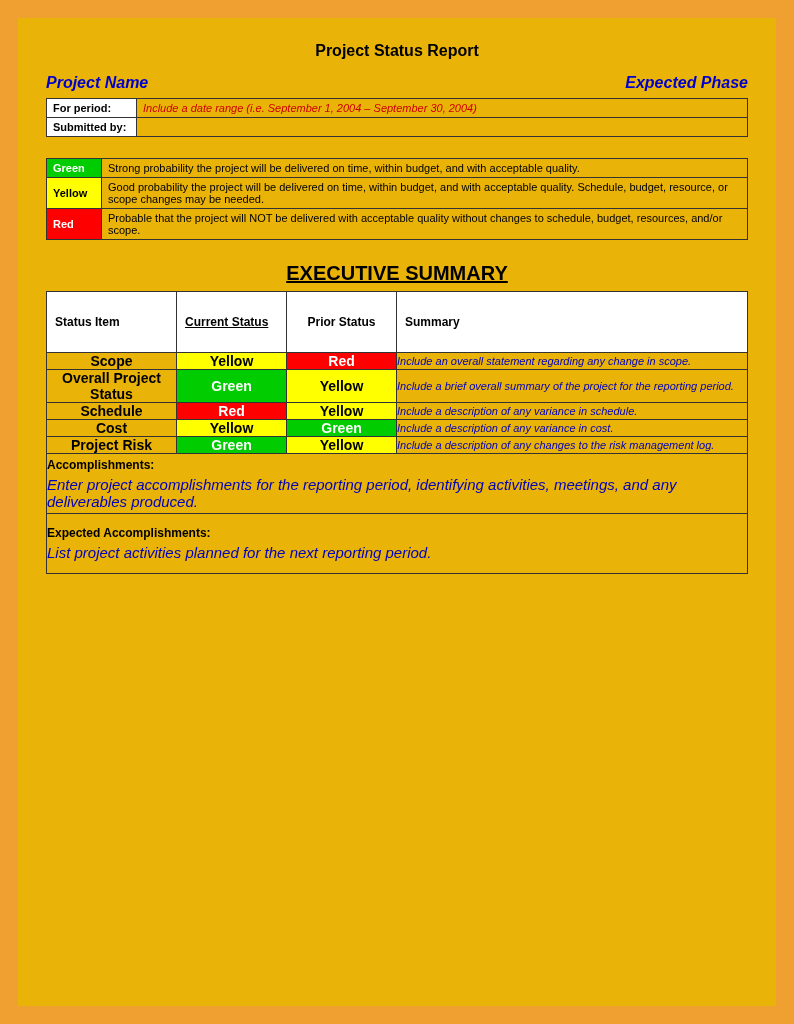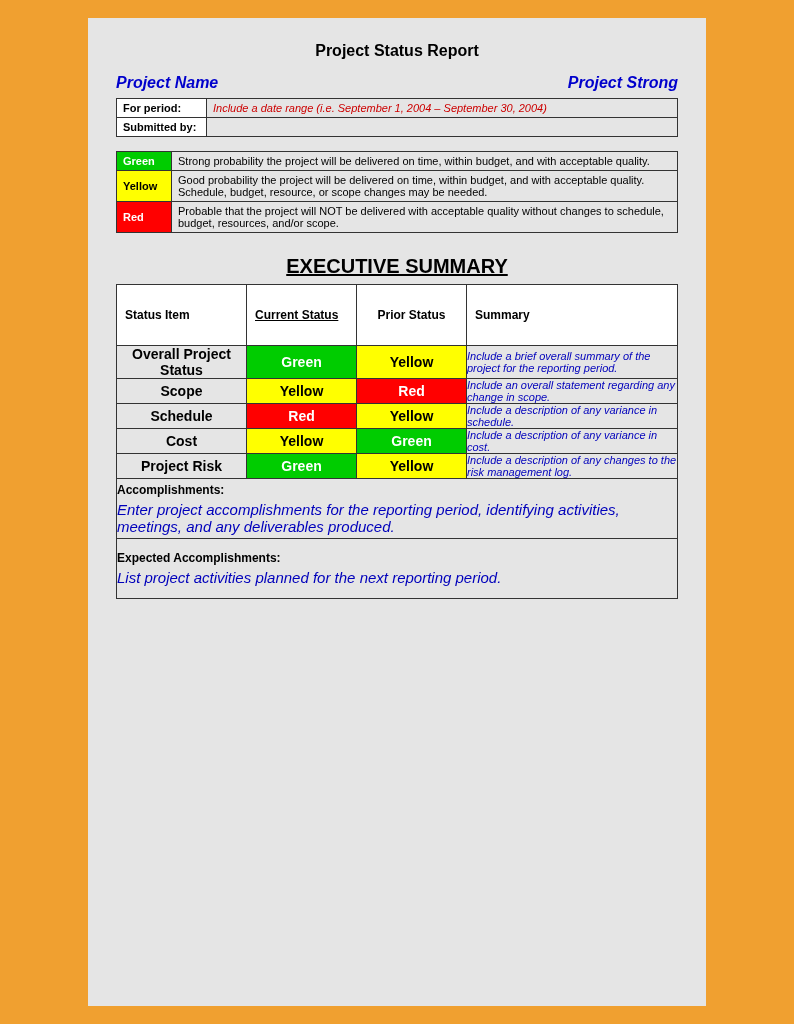--- a/index.html
+++ b/index.html
@@ -7,22 +7,22 @@
       background: #f0a030;
       font-family: Arial, sans-serif;
       width: 794px;
       min-height: 1024px;
       display: flex;
       align-items: center;
       justify-content: center;
       padding: 18px;
     }
     .page {
-      background: #e5e5e5;
-      width: 618px;
+      background: #eab308;
+      width: 758px;
       min-height: 988px;
       padding: 24px 28px;
     }
     .main-title {
       text-align: center;
       font-size: 16px;
       font-weight: bold;
       margin-bottom: 14px;
     }
     .header-row {
@@ -38,21 +38,21 @@
     }
     .project-phase-label {
       font-size: 16px;
       font-weight: bold;
       font-style: italic;
       color: #0000cc;
     }
     .info-table {
       width: 100%;
       border-collapse: collapse;
-      margin-bottom: 14px;
+      margin-bottom: 21px;
       font-size: 11px;
     }
     .info-table td {
       border: 1px solid #333;
       padding: 3px 6px;
     }
     .info-table .label-cell {
       font-weight: bold;
       width: 90px;
       background: white;
@@ -145,21 +145,21 @@
   </style>
 </head>
 <body>
 
 <div class="page">
 
   <div class="main-title">Project Status Report</div>
 
   <div class="header-row">
     <div class="project-name-label">Project Name</div>
-    <div class="project-phase-label">Project Strong</div>
+    <div class="project-phase-label">Expected Phase</div>
   </div>
 
   <table class="info-table">
     <tbody>
         <tr>
       <td class="label-cell">For period:</td>
       <td class="value-cell">Include a date range (i.e. September 1, 2004 – September 30, 2004)</td>
     </tr>
     <tr>
       <td class="label-cell">Submitted by:</td>
@@ -193,30 +193,30 @@
     <thead>
       <tr>
         <th>Status Item</th>
         <th style="text-align:left;text-decoration:underline;">Current Status</th>
         <th style="text-align:center;">Prior Status</th>
         <th>Summary</th>
       </tr>
     </thead>
     <tbody id="exec-table-body">
     <tr>
+      <td class="item-cell">Scope</td>
+      <td class="status-cell status-yellow">Yellow</td>
+      <td class="status-cell status-red">Red</td>
+      <td class="summary-cell">Include an overall statement regarding any change in scope.</td>
+    </tr>
+        <tr>
       <td class="item-cell">Overall Project Status</td>
       <td class="status-cell status-green">Green</td>
       <td class="status-cell status-yellow">Yellow</td>
       <td class="summary-cell">Include a brief overall summary of the project for the reporting period.</td>
-    </tr>
-        <tr>
-      <td class="item-cell">Scope</td>
-      <td class="status-cell status-yellow">Yellow</td>
-      <td class="status-cell status-red">Red</td>
-      <td class="summary-cell">Include an overall statement regarding any change in scope.</td>
     </tr>
         <tr>
       <td class="item-cell">Schedule</td>
       <td class="status-cell status-red">Red</td>
       <td class="status-cell status-yellow">Yellow</td>
       <td class="summary-cell">Include a description of any variance in schedule.</td>
     </tr>
         <tr>
       <td class="item-cell">Cost</td>
       <td class="status-cell status-yellow">Yellow</td>

